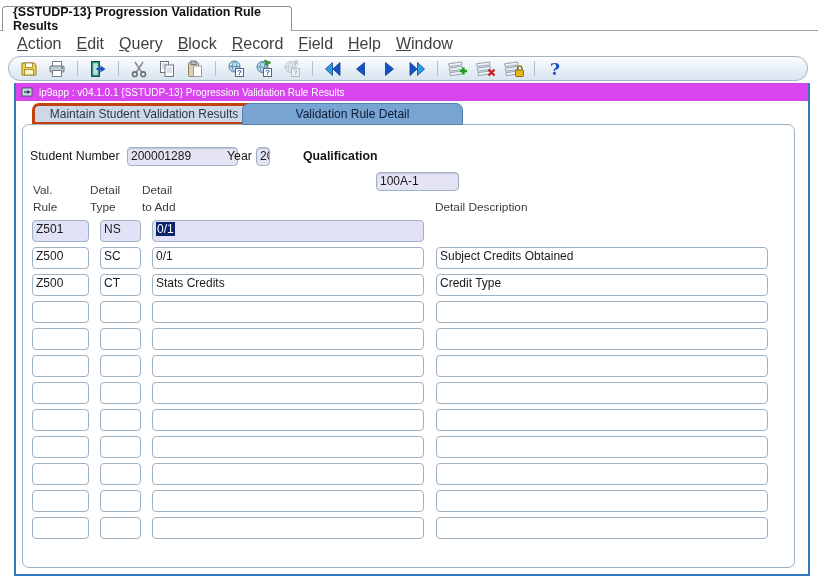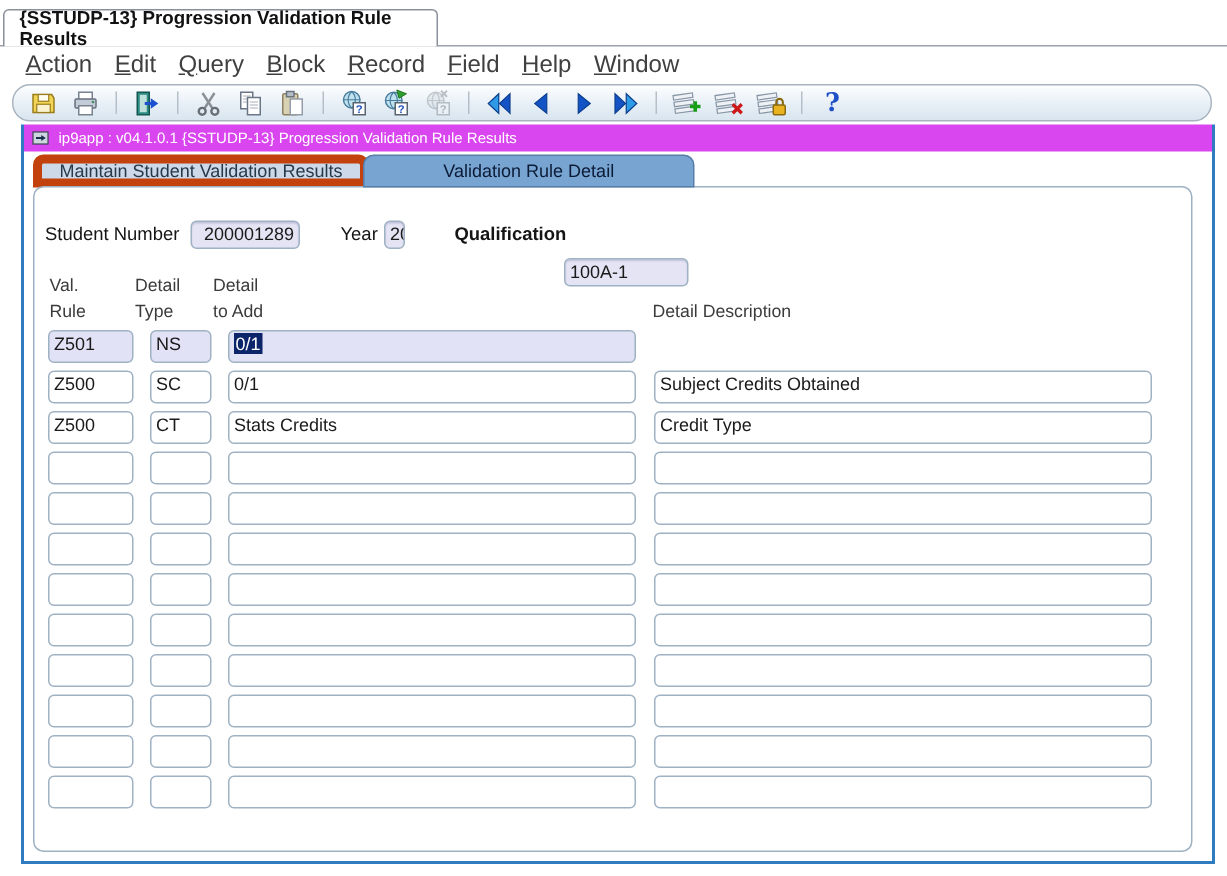--- a/index.html
+++ b/index.html
@@ -36,21 +36,21 @@
   
   .mdi { position:absolute; left:14px; top:83px; width:796px; height:493px;
          background:#fff; border:2px solid #2e7cbf; border-top:none; }
   .mdi-titlebar { position:absolute; left:0; top:0; width:792px; height:18px;
                   background:#d946ef; color:#fff; display:flex; align-items:center;
                   gap:6px; padding:0 5px; font-size:10px; }
 
   
   .tab { position:absolute; top:20px; height:22px; border-radius:7px 7px 0 0;
          display:flex; align-items:center; justify-content:center; font-size:12px; }
-  .tab-inactive { left:6px; width:224px; background:#cdd9e8; border:6px solid #c2410c;
+  .tab-inactive { left:16px; width:224px; background:#cdd9e8; border:3px solid #c2410c;
                   color:#26394c; }
   .tab-active { left:226px; width:221px; background:#78a4d2; border:1px solid #577fa9;
                 color:#0b1b36; z-index:2; }
 
   
   .frame { position:absolute; left:6px; top:41px; width:773px; height:444px;
            border:1px solid #9db1c4; border-radius:7px; background:#fff; }
 
   
   .flabel { position:absolute; font-size:12.3px; color:#151515; top:66px; }
@@ -239,21 +239,21 @@
       </svg>
       <span>ip9app : v04.1.0.1 {SSTUDP-13} Progression Validation Rule Results</span>
     </div>
 
     <div class="tab tab-inactive">Maintain Student Validation Results</div>
     <div class="tab tab-active">Validation Rule Detail</div>
 
     <div class="frame"></div>
 
     <span class="flabel" style="left:14px;">Student Number</span>
-    <div class="fld keyfld" style="left:111px; width:73px;text-align:right;">200001289</div>
+    <div class="fld keyfld" style="left:111px; width:111px;">200001289</div>
     <span class="flabel" style="left:211px;text-align:center;">Year</span>
     <div class="fld keyfld" style="left:240px; width:14px;">2019</div>
     <span class="flabel" style="left:287px;font-weight:bold;">Qualification</span>
     <div class="fld keyfld" style="left:360px; width:83px;margin-top:25px;">100A-1</div>
 
     <span class="hdr" style="left:17px;  top:100px;">Val.</span>
     <span class="hdr" style="left:17px;  top:117px;">Rule</span>
     <span class="hdr" style="left:74px;  top:100px;">Detail</span>
     <span class="hdr" style="left:74px;  top:117px;">Type</span>
     <span class="hdr" style="left:126px; top:100px;">Detail</span>

